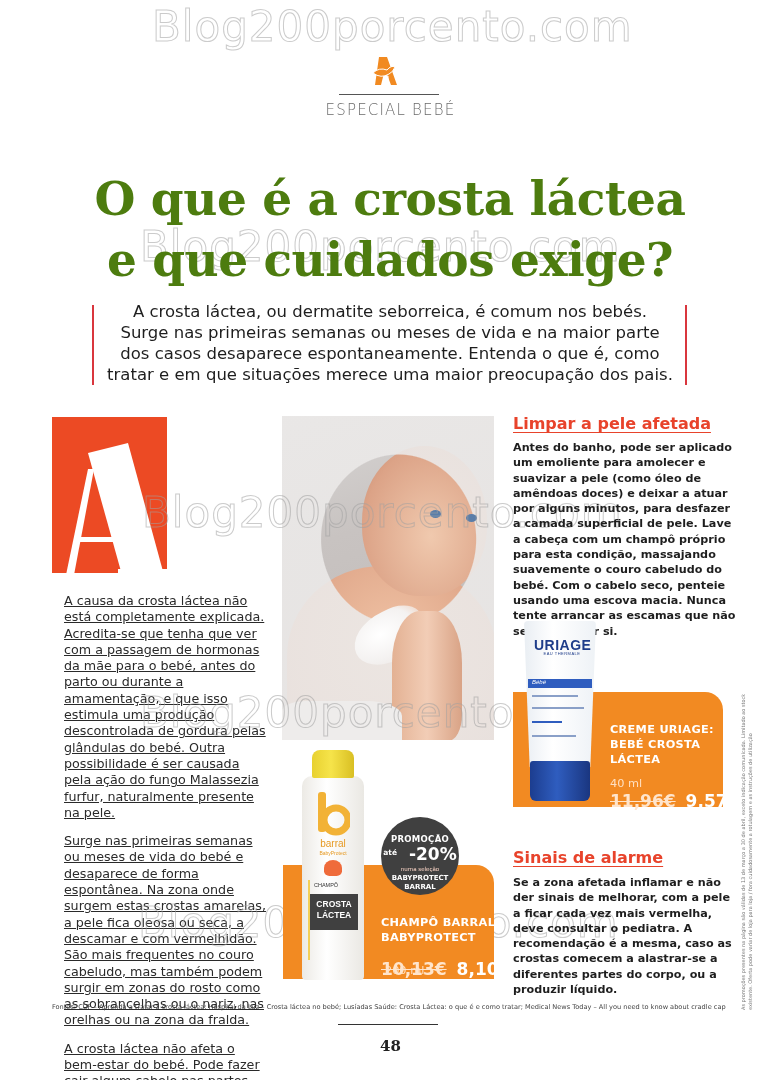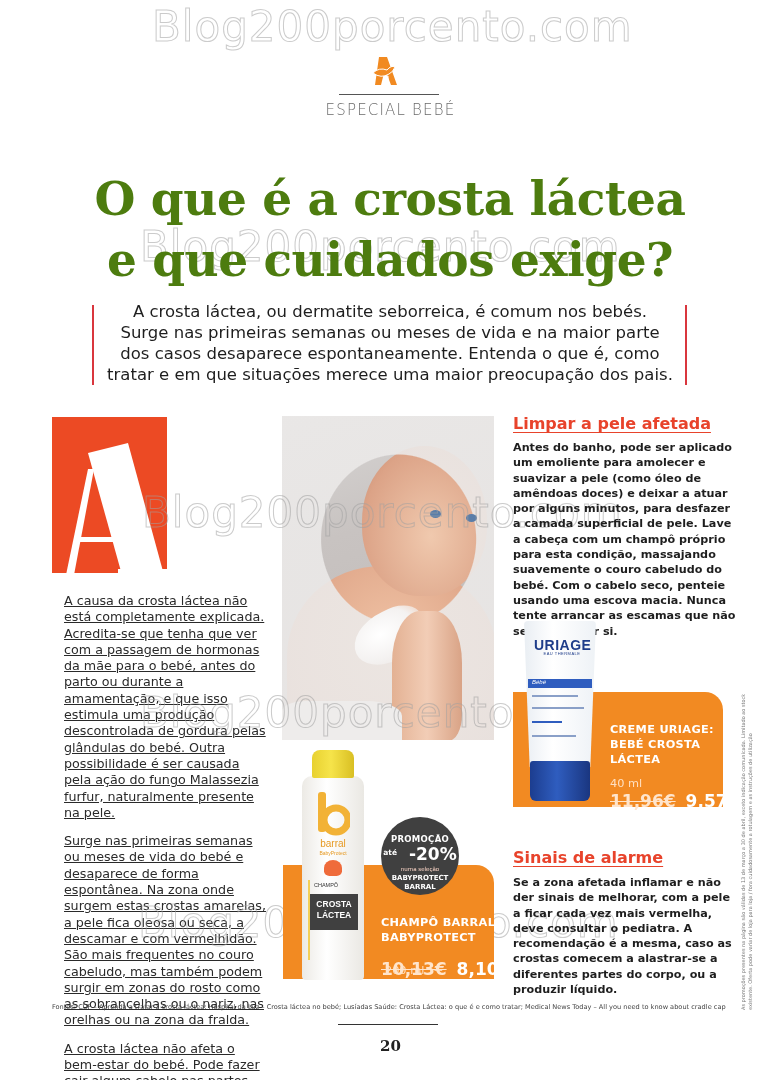--- a/index.html
+++ b/index.html
@@ -216,13 +216,13 @@
   <div class="badge-line" style="top:66px;">BARRAL</div>
 </div>
 
 <div class="side-heading" style="top:848px;">Sinais de alarme</div>
 <div class="side-text" style="top:875px; width:222px;">Se a zona afetada inflamar e não der sinais de melhorar, com a pele a ficar cada vez mais vermelha, deve consultar o pediatra. A recomendação é a mesma, caso as crostas comecem a alastrar-se a diferentes partes do corpo, ou a produzir líquido.</div>
 
 <div class="disclaimer">As promoções presentes na página são válidas de 13 de março a 30 de abril, exceto indicação comunicada. Limitado ao stock existente. Oferta pode variar de loja para loja / fora cuidadosamente a rotulagem e as instruções de utilização</div>
 
 <div class="sources">Fontes: CUF – Aprenda a tratar a crosta láctea; Hospital da Luz – Crosta láctea no bebé; Lusíadas Saúde: Crosta Láctea: o que é e como tratar; Medical News Today – All you need to know about cradle cap</div>
 <div class="footer-rule"></div>
-<div class="page-num">20</div>
+<div class="page-num">48</div>
 
 </body></html>

